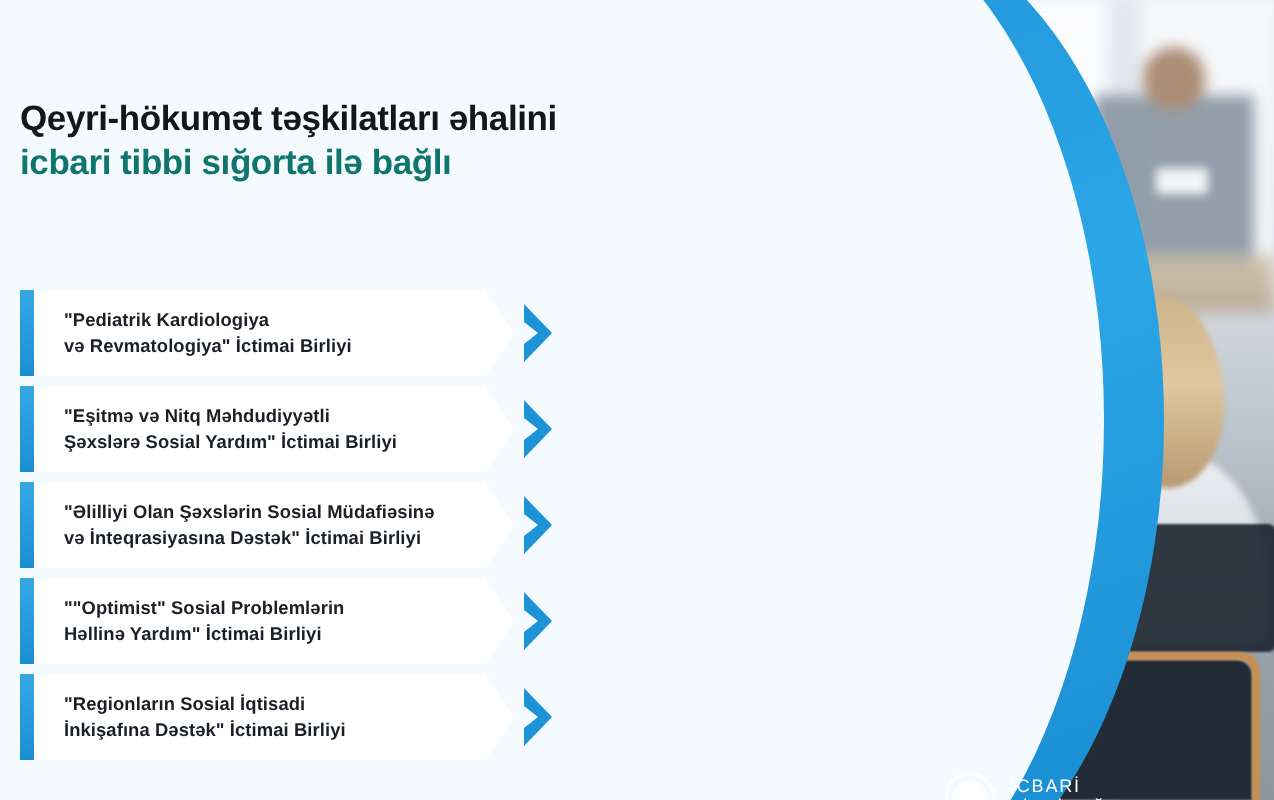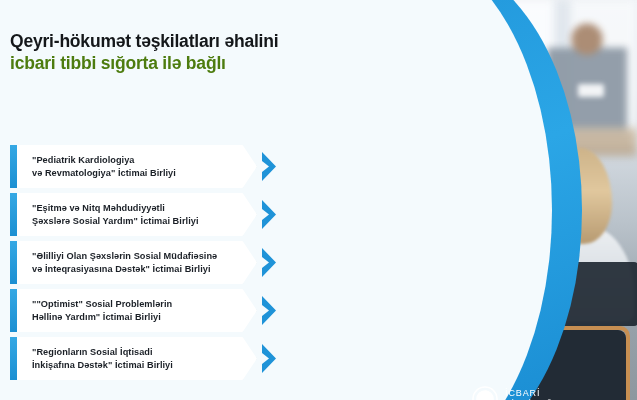--- a/index.html
+++ b/index.html
@@ -111,28 +111,28 @@
   }
 
   
   .left-fade {
     position:absolute; top:0; left:0; width:26px; height:400px;
     background:linear-gradient(90deg,#f4fafd 0%, rgba(244,250,253,0) 100%);
   }
 
   
   .headline {
-    position:absolute; left:10px; top:30px; width:350px;
+    position:absolute; left:10px; top:48px; width:350px;
   }
   .headline .line {
     font-size:17.5px; font-weight:bold; line-height:22px;
     letter-spacing:-.2px;
   }
   .headline .l1 { color:#14171a; }
-  .headline .l2, .headline .l3 { color:#4d7c0f; }
+  .headline .l2, .headline .l3 { color:#0f766e; }
 
   
   .cards { position:absolute; left:10px; top:145px; width:290px; }
   .card-row {
     position:relative; height:43px; margin-bottom:5px;
   }
   .bar {
     position:absolute; left:0; top:0; width:7px; height:43px;
     background:linear-gradient(180deg,#35a8e4,#1b8fd2);
   }

